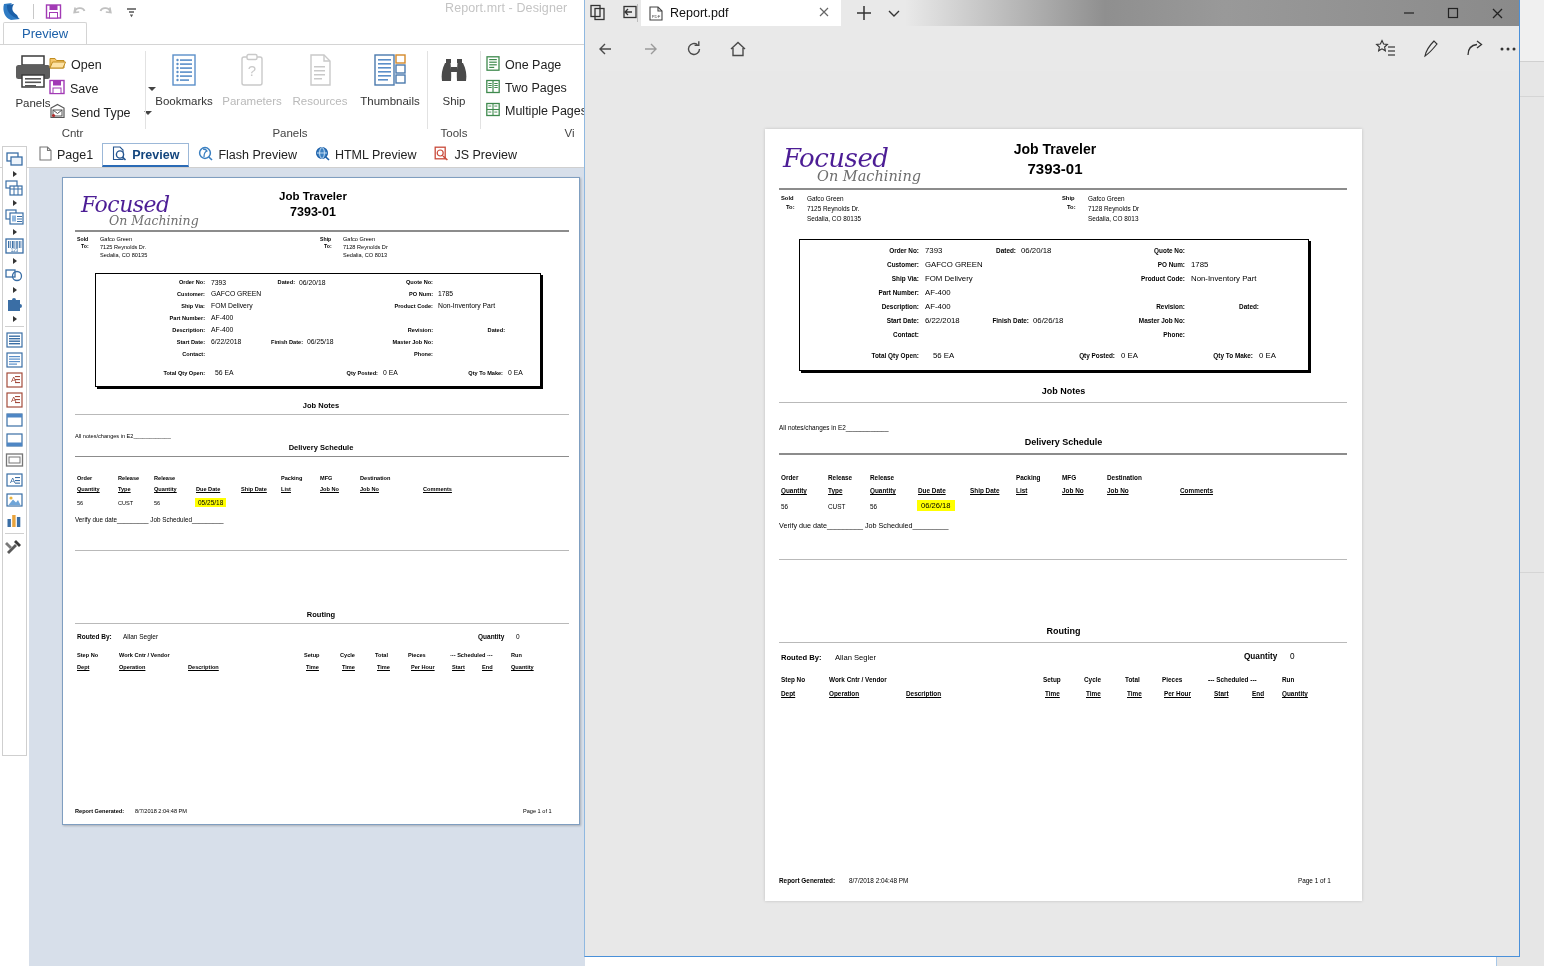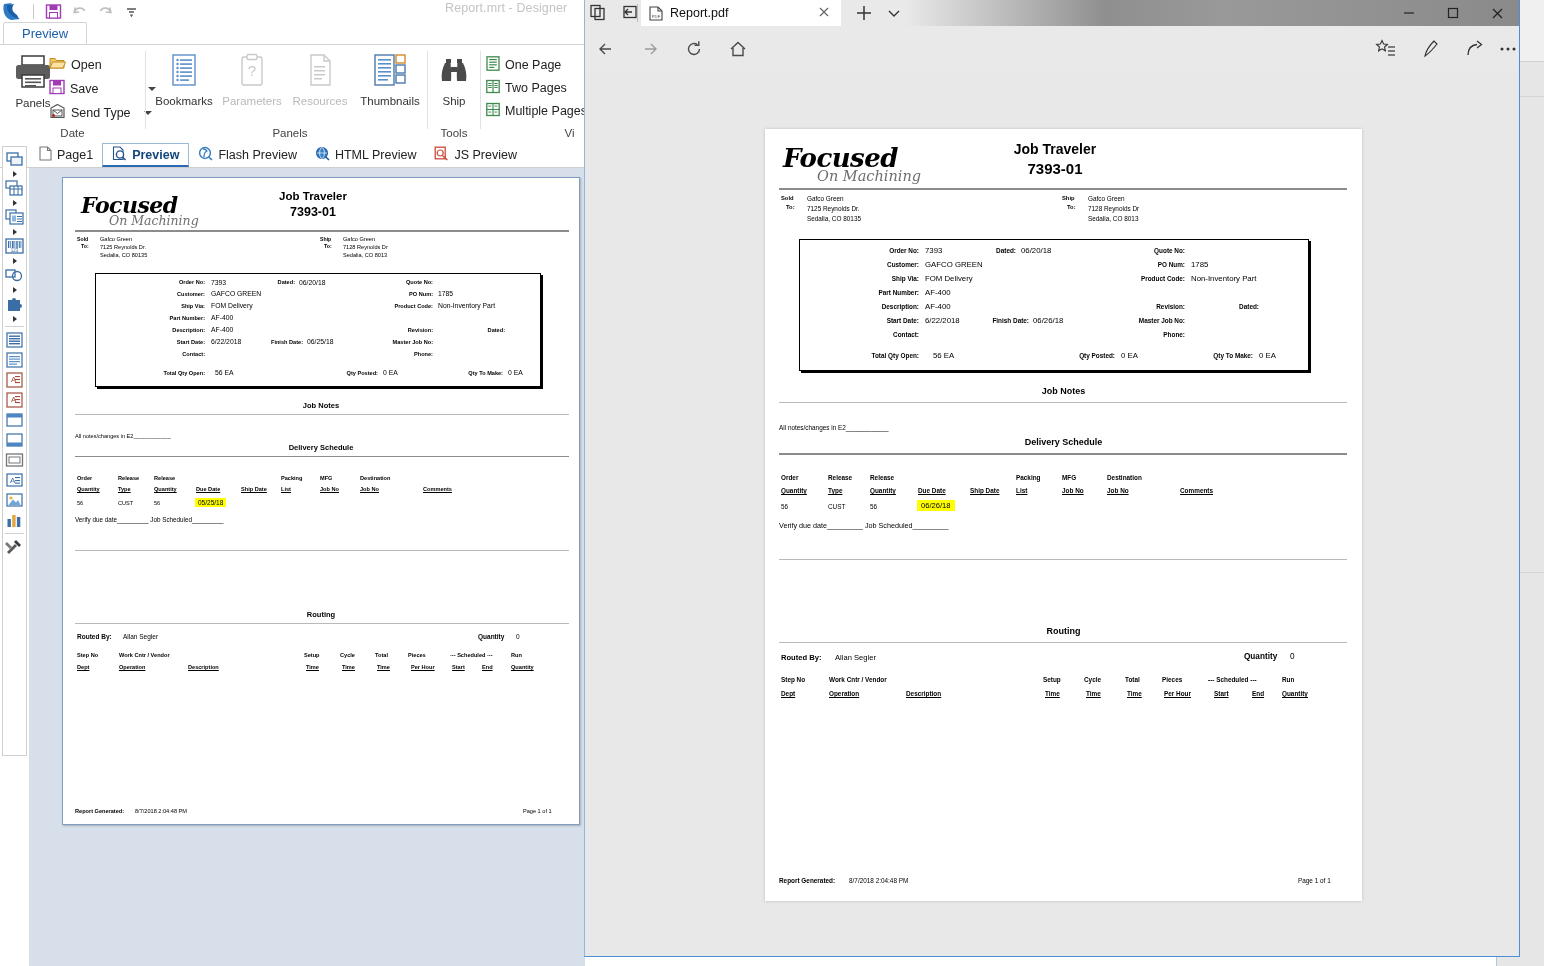--- a/index.html
+++ b/index.html
@@ -134,22 +134,22 @@
   .edge-content { position:absolute; left:0; top:71px; width:934px; height:884px; background:#e8e8e8; overflow:hidden;}
   .pdf-page {
     position:absolute; left:180px; top:58px; width:597px; height:772px;
     background:#ffffff; box-shadow:0 0 3px rgba(0,0,0,0.18);
     overflow:hidden;
   }
 
   
   .rep { position:relative; width:100%; height:100%; color:#000; }
   .rep .logo-focused {
-    position:absolute; font-family:"DejaVu Serif", serif; font-style:italic; font-weight:bold;
-    color:#000000; letter-spacing:-0.5px;
+    position:absolute; font-family:"DejaVu Serif", serif; font-style:italic; font-weight:normal;
+    color:#4c1d95; letter-spacing:-0.5px;
   }
   .rep .logo-onmach {
     position:absolute; font-family:"DejaVu Serif", serif; font-style:italic;
     color:#6e6e6e;
   }
   .rep .doc-title { position:absolute; text-align:center; font-weight:bold; color:#000;}
   .rep .hrule { position:absolute; background:#8c8c8c;}
   .rep .lbl { position:absolute; font-weight:bold; text-align:right; white-space:nowrap;}
   .rep .lbl-l { position:absolute; font-weight:bold; text-align:left; white-space:nowrap;}
   .rep .val { position:absolute; white-space:nowrap;}
@@ -265,21 +265,21 @@
             <path d="M8.5 1.5 L15 5 V14.5 H2 V5 Z" fill="#fff" stroke="#555" stroke-width="1.2"></path>
             <rect x="4" y="7" width="9" height="6" fill="#fff" stroke="#555" stroke-width="1"></rect>
             <path d="M4 7 L8.5 10.5 L13 7" stroke="#555" stroke-width="1" fill="none"></path>
             <circle cx="4.5" cy="12.5" r="1.6" fill="#b02a2a"></circle>
           </svg>
         </span>
         <span class="lbl">Send Type</span>
         <span class="drop-arrow" style="margin-left:8px;"></span>
       </div>
 
-      <div class="rb-grouplabel" style="left:0px; width:145px;">Date</div>
+      <div class="rb-grouplabel" style="left:0px; width:145px;">Cntr</div>
       <div class="rb-groupsep" style="left:145px;"></div>
 
       <div class="bigbtn" style="left:153px; top:8px; width:62px;">
         <div class="icon-box">
           <svg width="32" height="36" viewBox="0 0 32 36">
             <rect x="5" y="2" width="22" height="30" fill="#fff" stroke="#5b8fc9" stroke-width="1.4"></rect>
             <g fill="#5b8fc9">
                 <circle cx="9.5" cy="7" r="1.2"></circle>
                 <rect x="12" y="6.3" width="12" height="1.6"></rect>
             <circle cx="9.5" cy="11" r="1.2"></circle>

